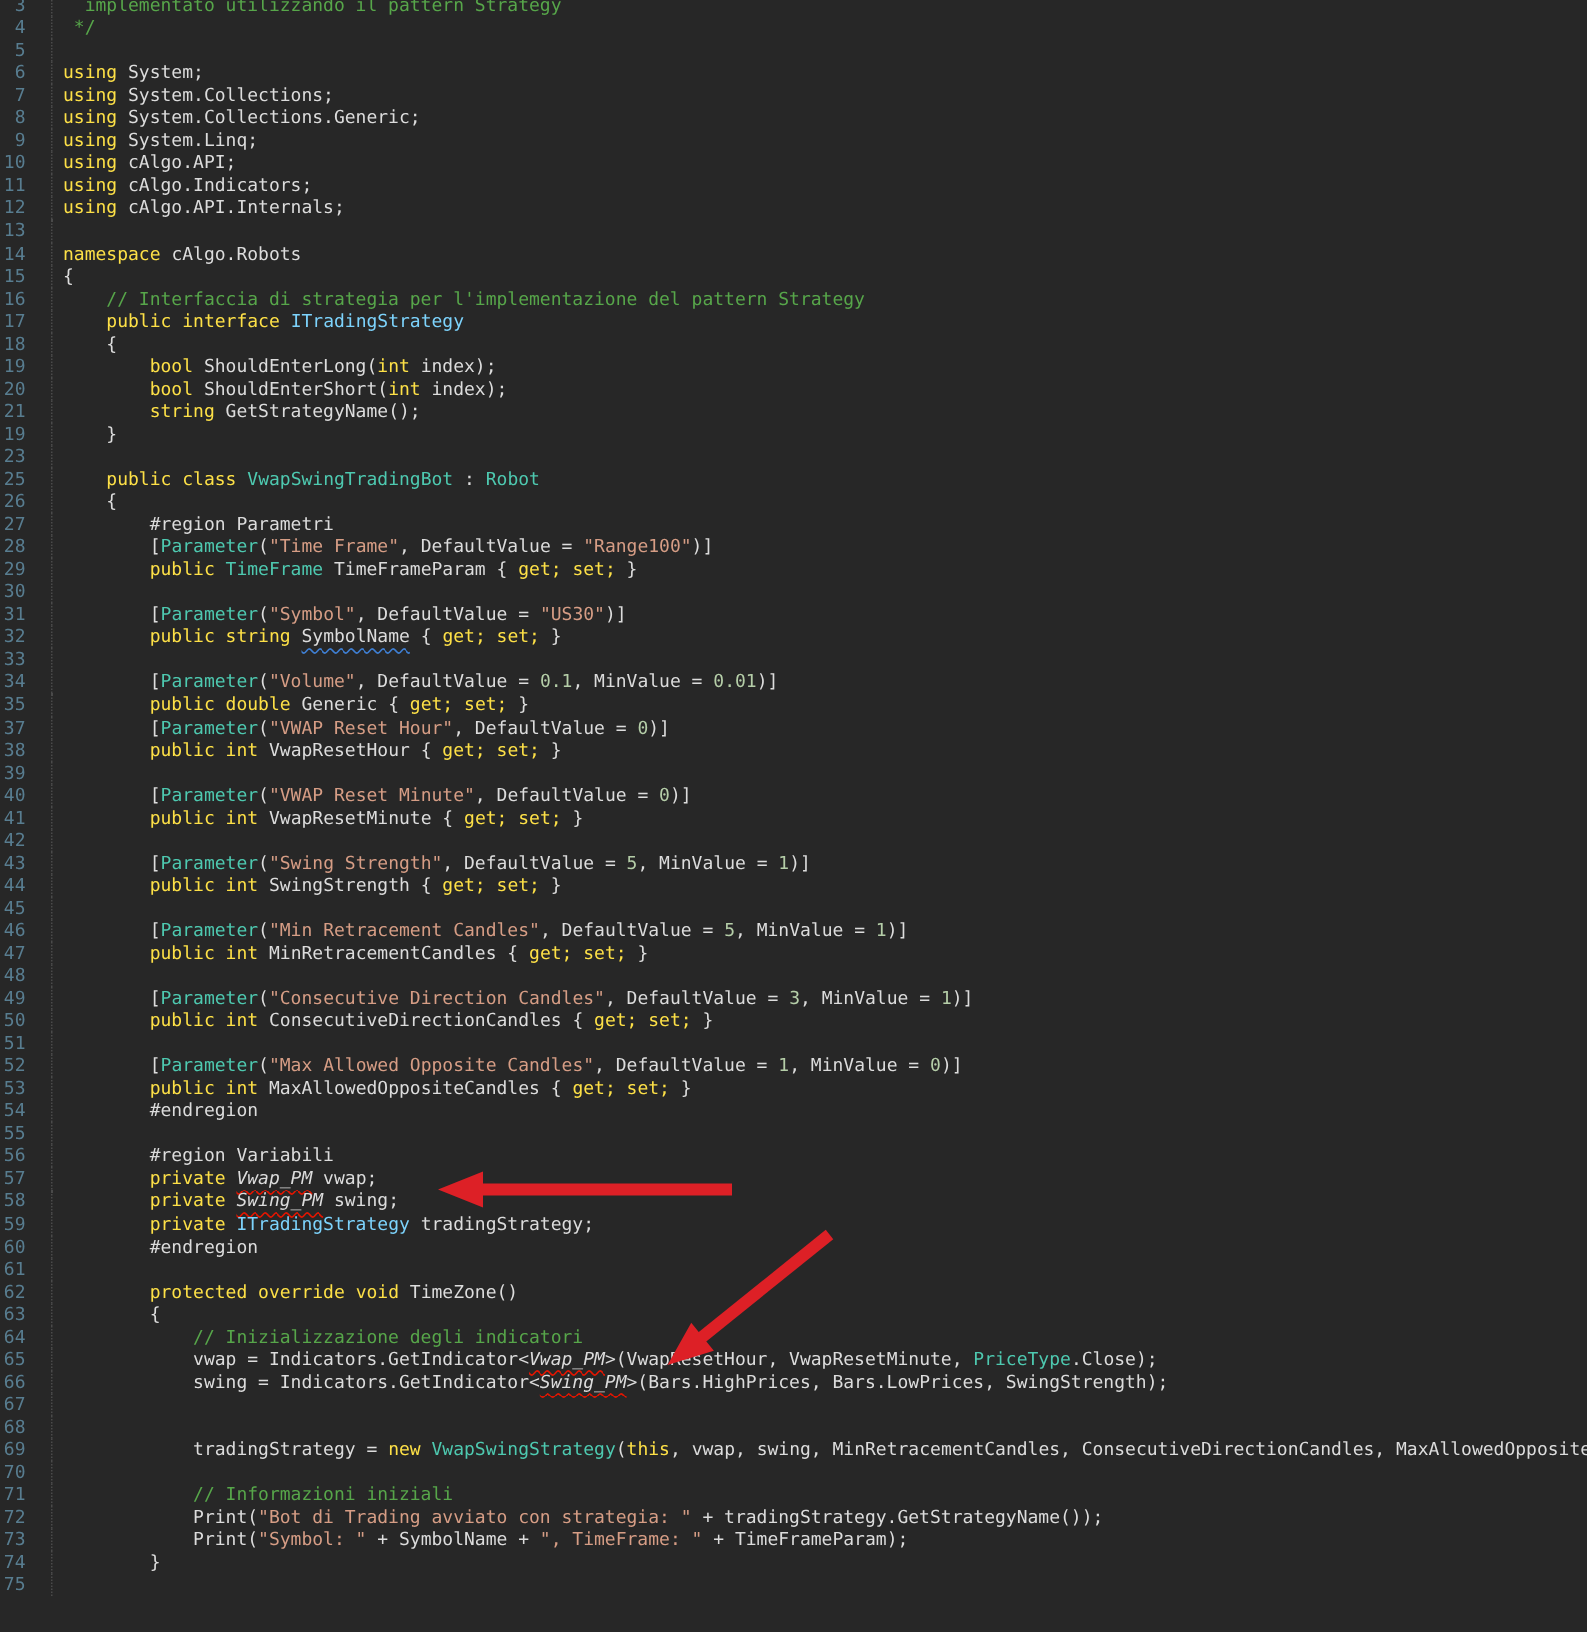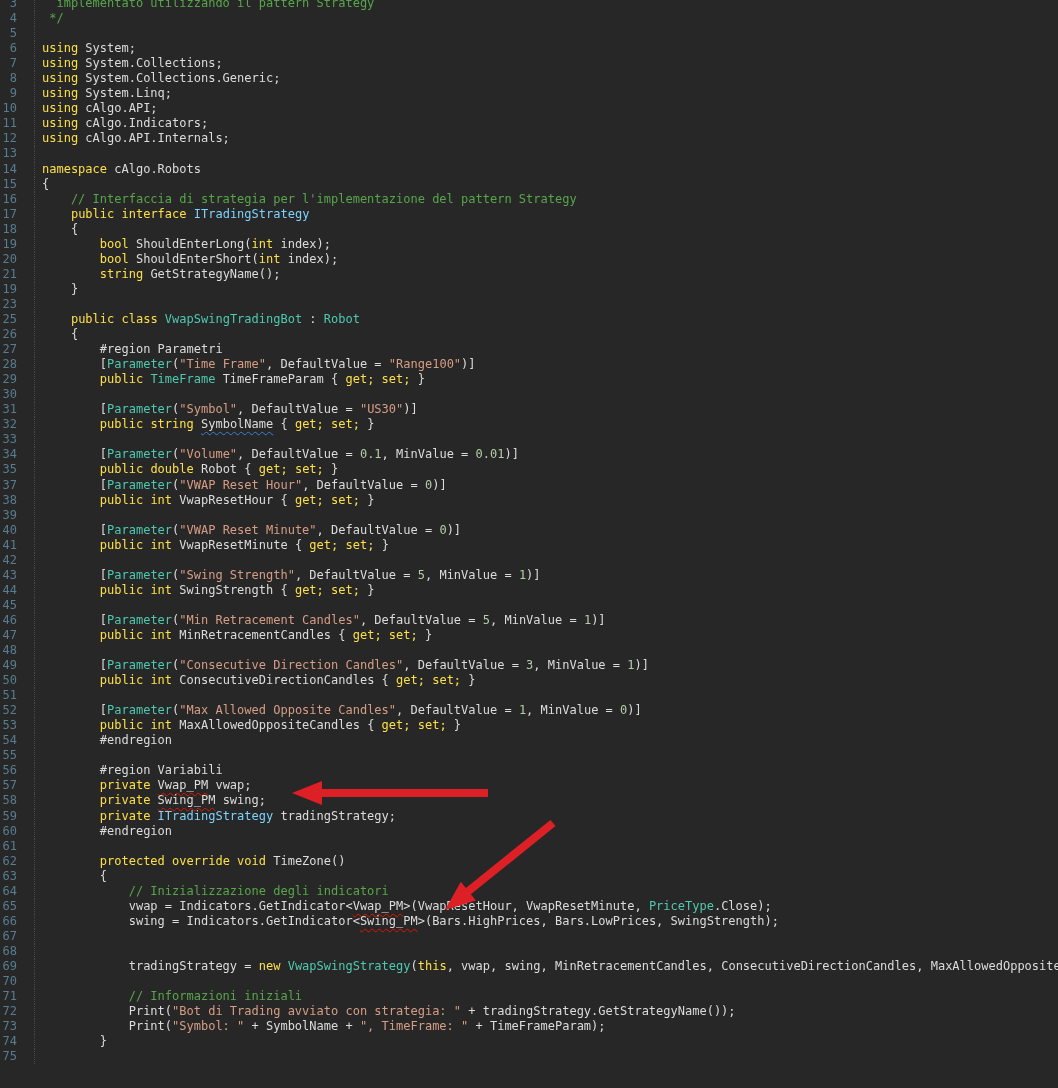--- a/index.html
+++ b/index.html
@@ -19,21 +19,21 @@
   }
   .gap{flex:0 0 18px;height:15.05px;border-right:1px dotted #4a4a4a;box-sizing:border-box;}
   .code{white-space:pre;padding-left:7px;color:#dcdcdc;}
   .tk-k{color:#fde047}
   .tk-t{color:#4ec9b0}
   .tk-i{color:#7dd3fc}
   .tk-s{color:#d69d85}
   .tk-c{color:#57a64a}
   .tk-n{color:#b5cea8}
   .tk-p{color:#dcdcdc}
-  .tk-e{color:#dcdcdc;text-decoration-line:underline;text-decoration-style:wavy;text-decoration-color:#e51400;text-decoration-thickness:1px;text-underline-offset:3px;}
+  .tk-e{color:#dcdcdc;text-decoration-line:underline;text-decoration-style:wavy;text-decoration-color:#e51400;text-decoration-thickness:1px;text-underline-offset:3px;font-style:italic;}
   .tk-w{color:#dcdcdc;text-decoration-line:underline;text-decoration-style:wavy;text-decoration-color:#3e7fd4;text-decoration-thickness:1px;text-underline-offset:3px;}
   #arrow-overlay{position:absolute;top:0;left:0;pointer-events:none;}
 </style>
 </head>
 <body>
 
 <div id="editor">
     <div class="line">
       <span class="num">3</span>
       <span class="gap"></span>
@@ -185,21 +185,21 @@
       <span class="code"></span>
     </div>
     <div class="line">
       <span class="num">34</span>
       <span class="gap"></span>
       <span class="code"><span class="tk-p">        [</span><span class="tk-t">Parameter</span><span class="tk-p">(</span><span class="tk-s">"Volume"</span><span class="tk-p">, DefaultValue = </span><span class="tk-n">0.1</span><span class="tk-p">, MinValue = </span><span class="tk-n">0.01</span><span class="tk-p">)]</span></span>
     </div>
     <div class="line">
       <span class="num">35</span>
       <span class="gap"></span>
-      <span class="code"><span class="tk-p">        </span><span class="tk-k">public</span><span class="tk-p"> </span><span class="tk-k">double</span><span class="tk-p"> Robot { </span><span class="tk-k">get;</span><span class="tk-p"> </span><span class="tk-k">set;</span><span class="tk-p"> }</span></span>
+      <span class="code"><span class="tk-p">        </span><span class="tk-k">public</span><span class="tk-p"> </span><span class="tk-k">double</span><span class="tk-p"> Generic { </span><span class="tk-k">get;</span><span class="tk-p"> </span><span class="tk-k">set;</span><span class="tk-p"> }</span></span>
     </div>
     <div class="line">
       <span class="num">37</span>
       <span class="gap"></span>
       <span class="code"><span class="tk-p">        [</span><span class="tk-t">Parameter</span><span class="tk-p">(</span><span class="tk-s">"VWAP Reset Hour"</span><span class="tk-p">, DefaultValue = </span><span class="tk-n">0</span><span class="tk-p">)]</span></span>
     </div>
     <div class="line">
       <span class="num">38</span>
       <span class="gap"></span>
       <span class="code"><span class="tk-p">        </span><span class="tk-k">public</span><span class="tk-p"> </span><span class="tk-k">int</span><span class="tk-p"> VwapResetHour { </span><span class="tk-k">get;</span><span class="tk-p"> </span><span class="tk-k">set;</span><span class="tk-p"> }</span></span>

